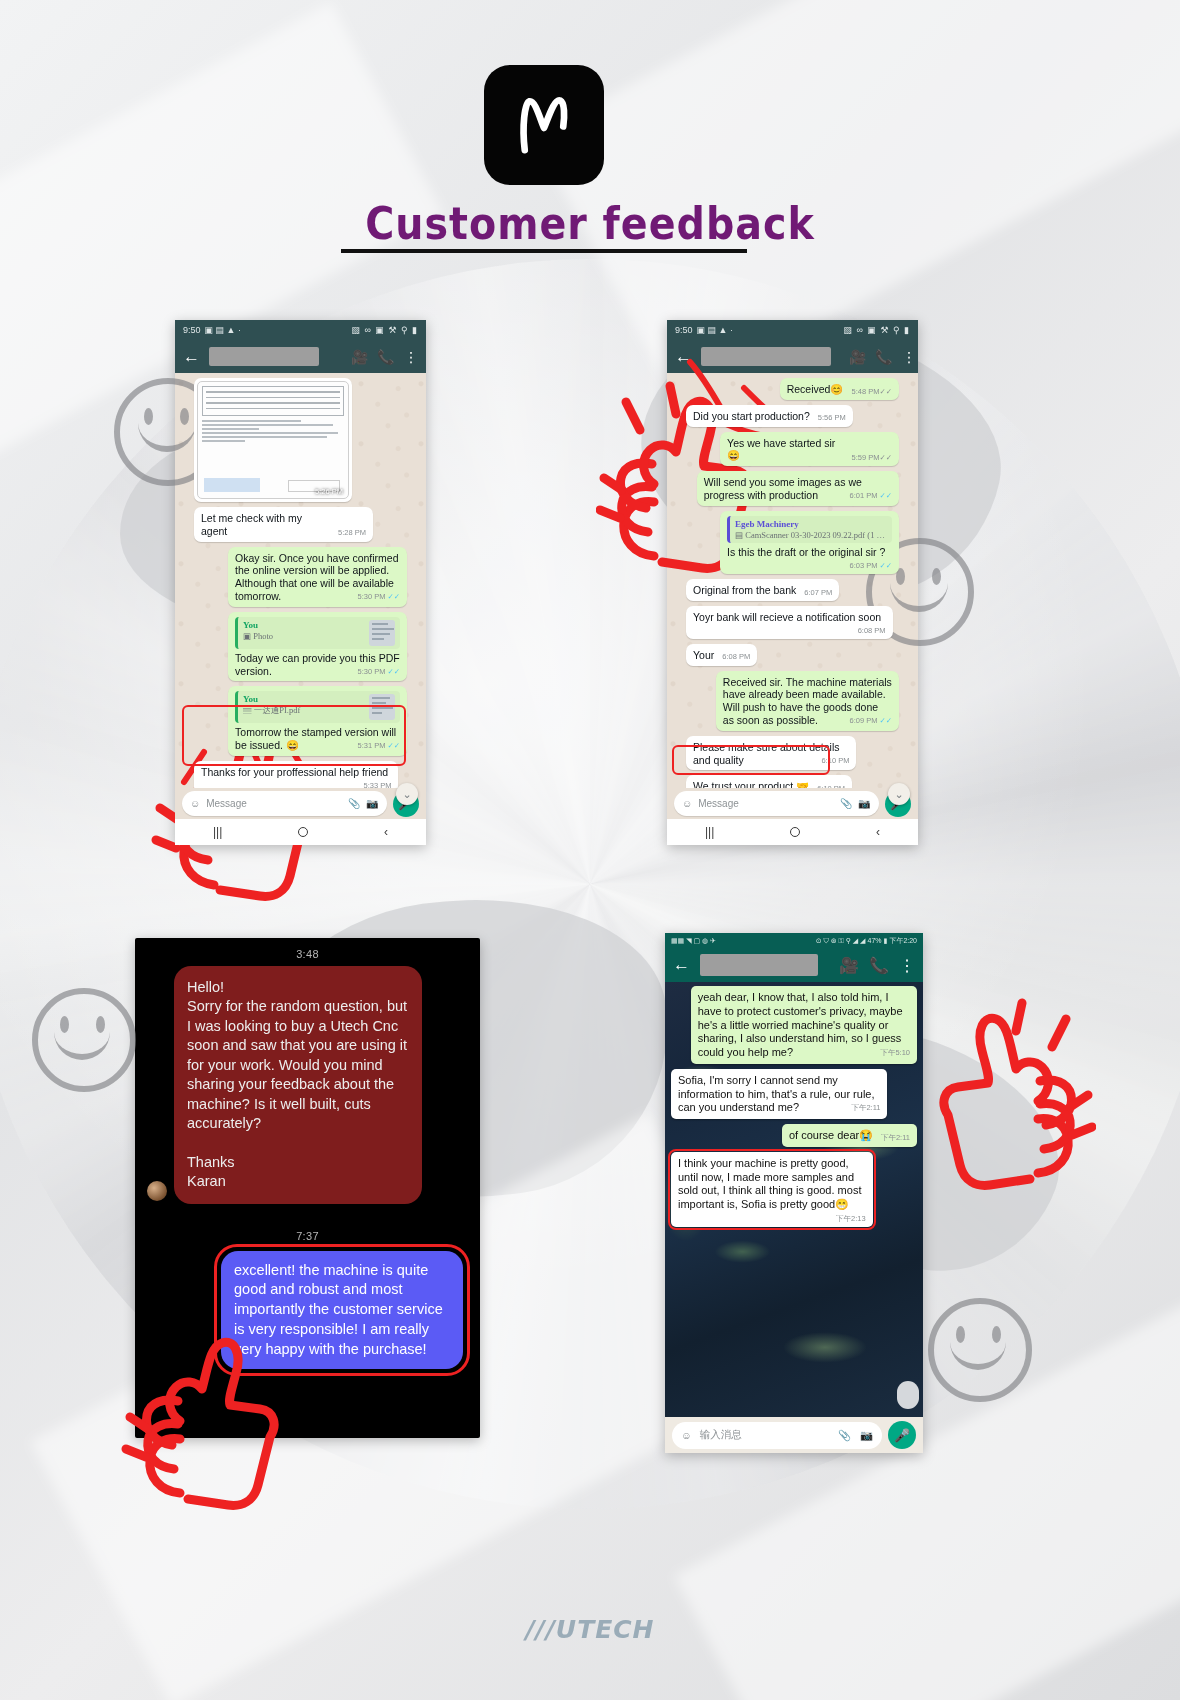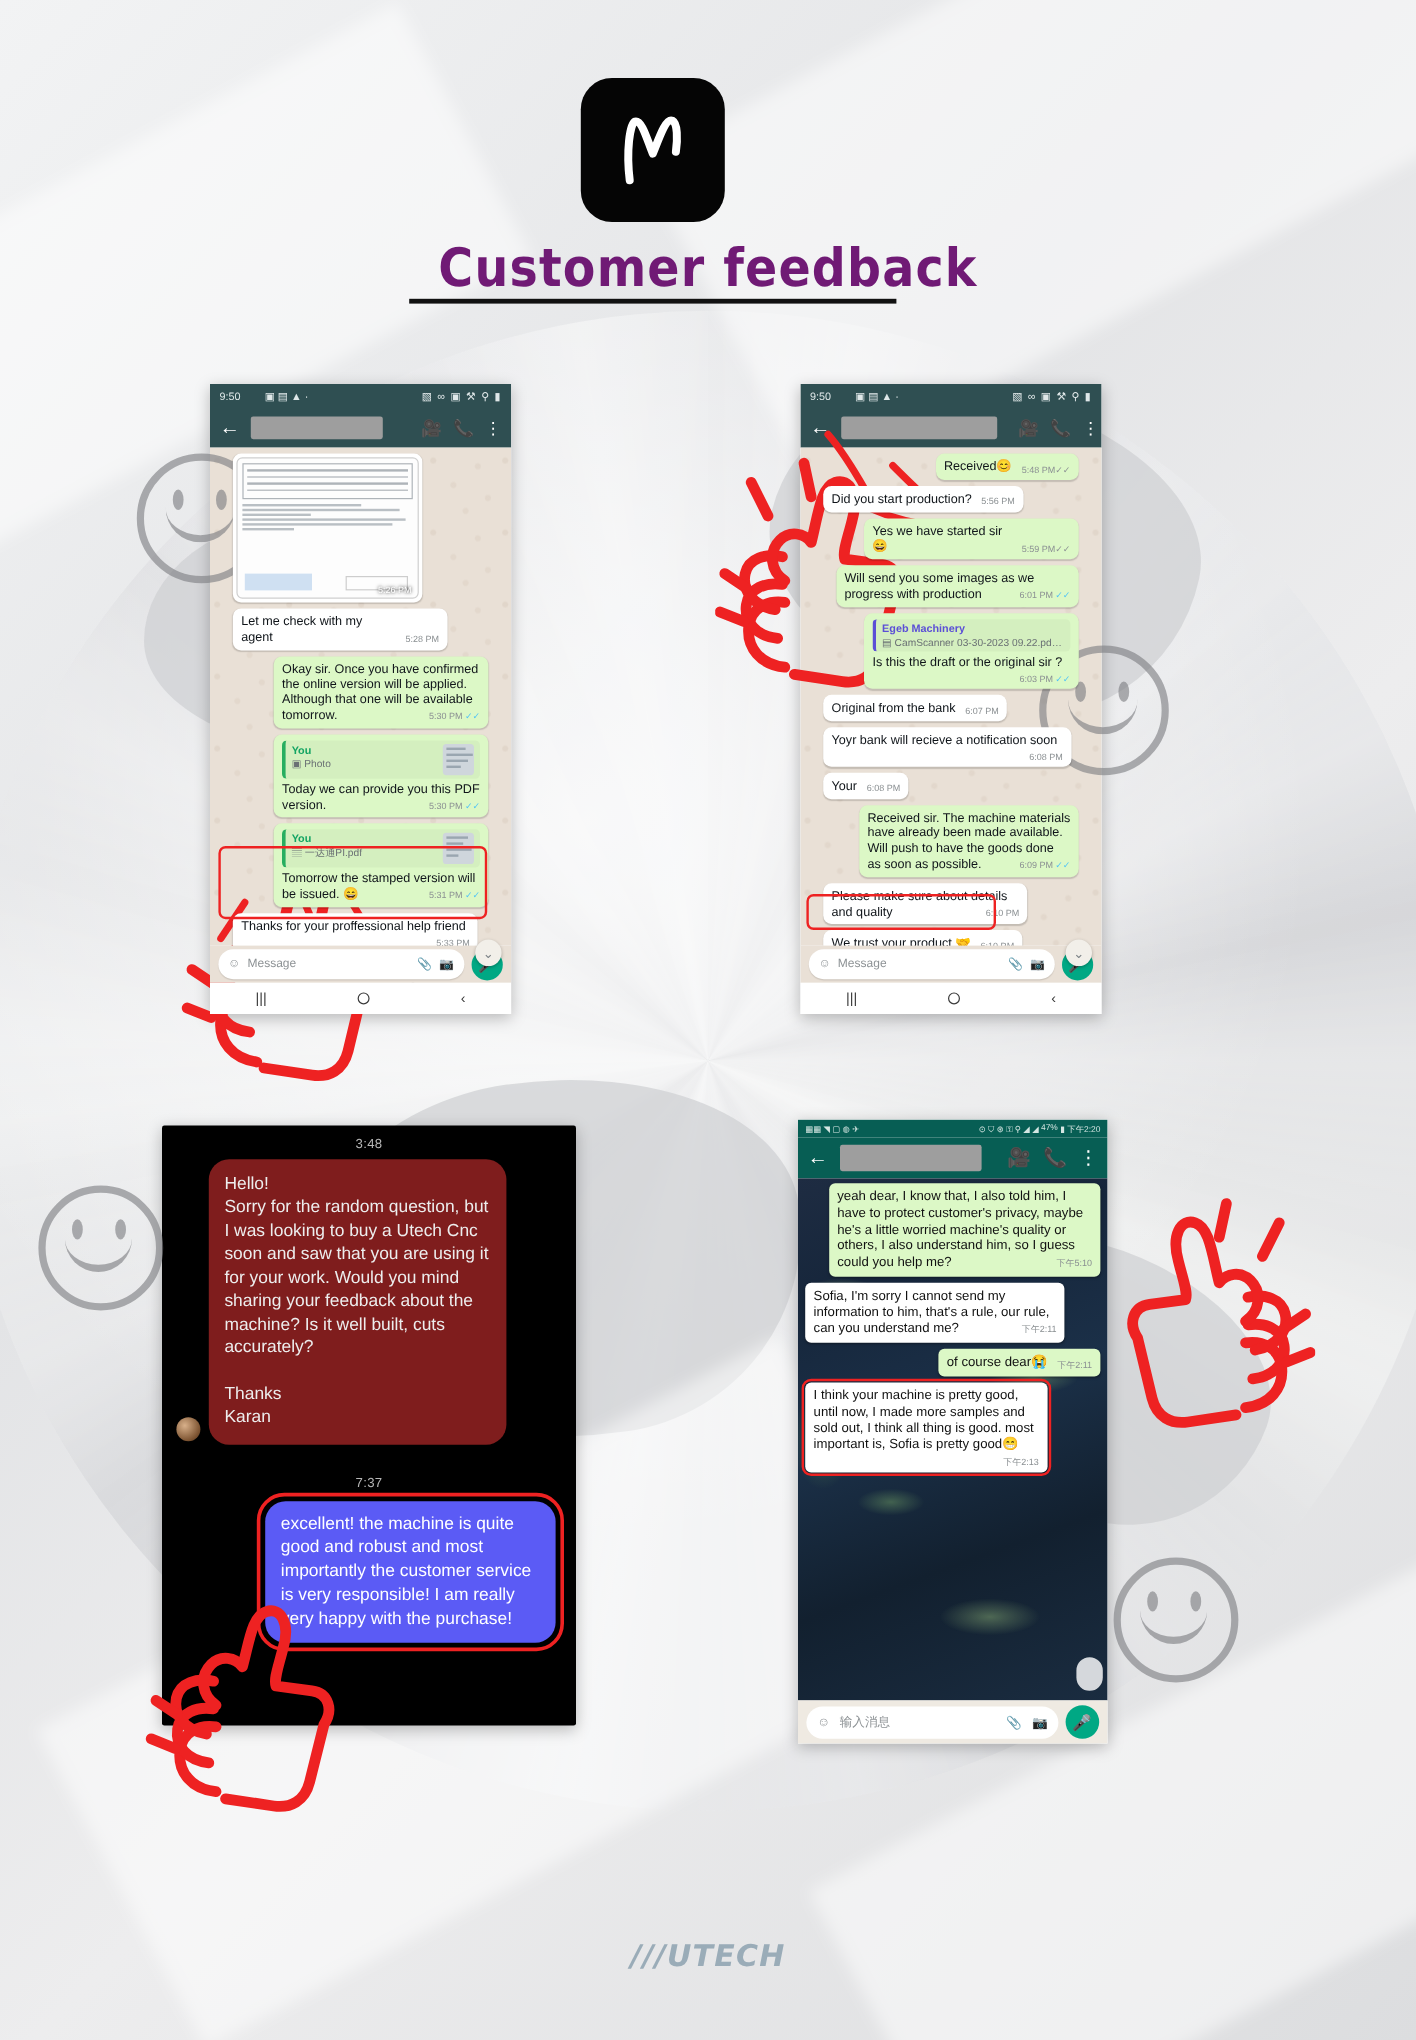--- a/index.html
+++ b/index.html
@@ -46,21 +46,21 @@
     font-stretch:condensed;
   }
   .title-underline{
     position:absolute;left:341px;top:249px;width:406px;height:4px;background:#111;
   }
   
   .phone{position:absolute;overflow:hidden;background:#fff;
          box-shadow:0 3px 12px rgba(0,0,0,.25);}
   .wa-status{
     height:20px;background:#2f4f52;color:#dfe7e8;font-size:9px;
-    display:flex;align-items:center;padding:0 8px;gap:20px;
+    display:flex;align-items:center;padding:0 8px;gap:4px;
   }
   .wa-status .right{margin-left:auto;display:flex;gap:3px;align-items:center;letter-spacing:1px;}
   .wa-head{
     height:33px;background:#2f4f52;display:flex;align-items:center;padding:0 8px;gap:9px;color:#fff;
   }
   .wa-head .back{font-size:17px;line-height:1;}
   .wa-head .redact{flex:0 0 auto;height:19px;background:#9e9e9e;border-radius:2px;}
   .wa-head .sp{flex:1;}
   .wa-head .ic{font-size:14px;}
   .wa-body{background:#e9e0d6;position:relative;padding:5px 19px 0;}
@@ -81,21 +81,21 @@
     font-size:10.5px;line-height:1.22;color:#0f1419;
     box-shadow:0 1px 1px rgba(0,0,0,.16);position:relative;
   }
   .bub.in{background:#ffffff;}
   .bub.out{background:#dcf8c6;}
   .meta{font-size:7.5px;color:#8a8f92;float:right;margin:2px 0 0 8px;white-space:nowrap;}
   .meta .tick{color:#4fc3f7;margin-left:2px;}
   .inline-meta{font-size:7.5px;color:#8a8f92;margin-left:8px;white-space:nowrap;}
   .quote{
     border-left:3px solid #27ae60;background:rgba(0,0,0,.035);
-    border-radius:4px;padding:3px 5px;margin-bottom:3px;display:flex;gap:5px;align-items:flex-start;
+    border-radius:4px;padding:3px 5px;margin-bottom:3px;display:flex;gap:5px;align-items:flex-start;font-family:Liberation Serif, serif;
   }
   .quote.purple{border-left-color:#5b4fd6;}
   .quote .qt{flex:1;min-width:0;}
   .quote .who{font-size:9px;font-weight:bold;color:#13a463;}
   .quote.purple .who{color:#5b4fd6;}
   .quote .sub{font-size:8.5px;color:#6a7074;white-space:nowrap;overflow:hidden;text-overflow:ellipsis;}
   .qthumb{width:26px;height:26px;border-radius:3px;background:#cfd6dc;flex:0 0 26px;overflow:hidden;}
   .qthumb i{display:block;height:2px;background:#9aa6b0;margin:3px 3px 0;}
   .docimg{
     width:152px;height:118px;background:#fdfdfd;border:1px solid #cfcfcf;border-radius:5px;
@@ -462,21 +462,21 @@
     <span style="font-size:17px">←</span>
     <span style="width:118px;height:22px;background:#9e9e9e;border-radius:2px;"></span>
     <span style="flex:1"></span>
     <span>🎥</span>
     <span>📞</span>
     <span>⋮</span>
   </div>
   <div class="cn-body" style="height:435px;">
     <div class="row out">
       <div class="cn-bub out" style="max-width:92%">
-        <span>yeah dear, I know that, I also told him, I have to protect customer's privacy, maybe he's a little worried machine's quality or others, I also understand him, so I guess could you help me?</span>
+        <span>yeah dear, I know that, I also told him, I have to protect customer's privacy, maybe he's a little worried machine's quality or sharing, I also understand him, so I guess could you help me?</span>
         <span class="cn-meta">下午5:10</span>
       </div>
     </div>
     <div class="row">
       <div class="cn-bub in" style="max-width:88%">
         <span>Sofia, I'm sorry I cannot send my information to him, that's a rule, our rule, can you understand me?</span>
         <span class="cn-meta">下午2:11</span>
       </div>
     </div>
     <div class="row out">

